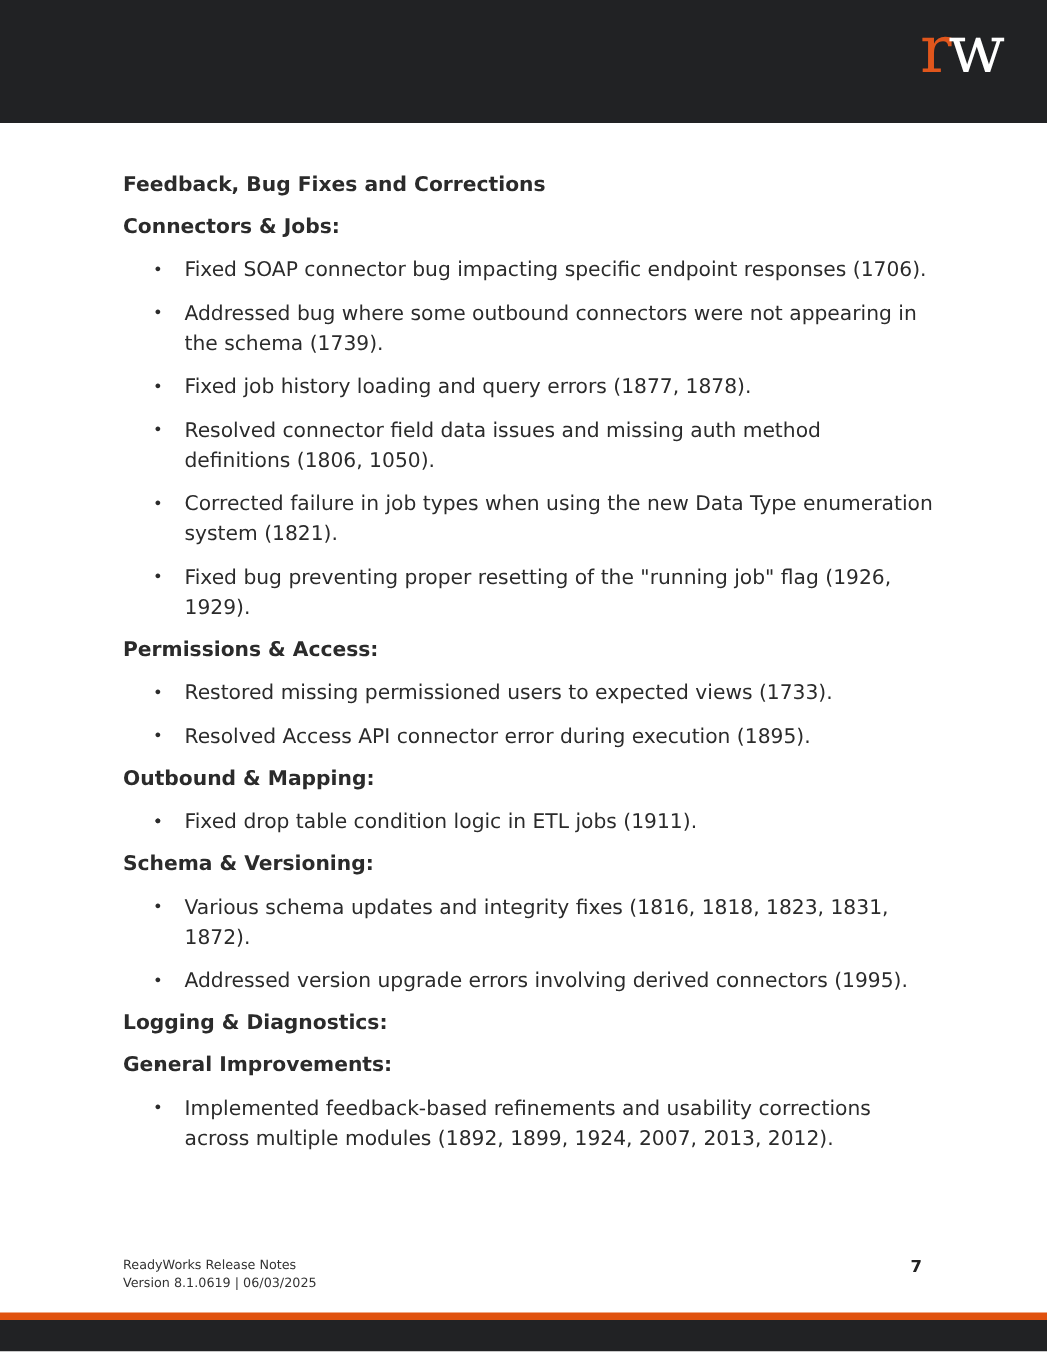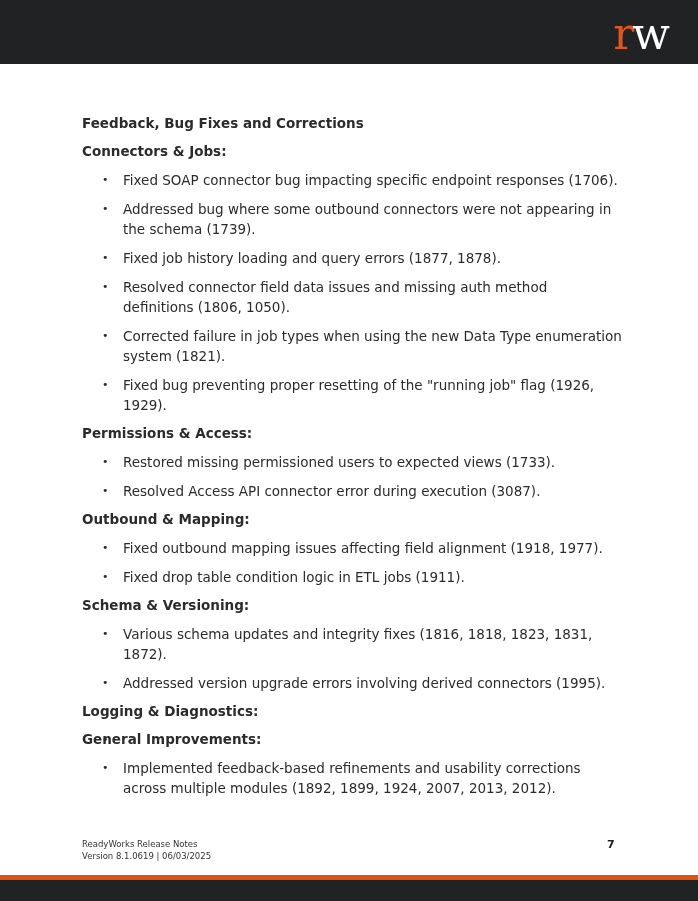--- a/index.html
+++ b/index.html
@@ -1,18 +1,18 @@
 <!DOCTYPE html>
 <html><head>
 <meta charset="utf-8">
 <style>
   html, body { margin:0; padding:0; }
   body { width:698px; height:901px; position:relative; background:#ffffff; overflow:hidden;
          font-family:"DejaVu Sans","Liberation Sans",sans-serif; color:#2b2b2b; }
-  .header { position:absolute; left:0; top:0; width:698px; height:64px; background:#212224; }
+  .header { position:absolute; left:0; top:0; width:698px; height:82px; background:#212224; }
   .logo { position:absolute; right:30px; top:12px; font-family:"DejaVu Serif","Liberation Serif",serif;
           font-size:44px; line-height:44px; letter-spacing:-2px; }
   .logo .r { color:#e0561c; }
   .logo .w { color:#ffffff; }
   .content { position:absolute; left:82px; top:114px; width:540px; }
   .h1 { font-weight:bold; font-size:13.5px; line-height:18px; margin:0 0 10px 0; }
   .h2 { font-weight:bold; font-size:13.5px; line-height:18px; margin:0 0 10px 0; }
   ul { list-style:none; margin:0; padding:0; }
   li { position:relative; padding-left:41px; font-size:13.5px; line-height:20px; margin:0 0 9px 0; }
   li .bullet { position:absolute; left:20px; top:0; font-size:11px; }
@@ -38,25 +38,25 @@
         <li><span class="bullet">•</span><span>Fixed SOAP connector bug impacting specific endpoint responses (1706).</span></li>
         <li><span class="bullet">•</span><span>Addressed bug where some outbound connectors were not appearing in the schema (1739).</span></li>
         <li><span class="bullet">•</span><span>Fixed job history loading and query errors (1877, 1878).</span></li>
         <li><span class="bullet">•</span><span>Resolved connector field data issues and missing auth method definitions (1806, 1050).</span></li>
         <li><span class="bullet">•</span><span>Corrected failure in job types when using the new Data Type enumeration system (1821).</span></li>
         <li><span class="bullet">•</span><span>Fixed bug preventing proper resetting of the "running job" flag (1926, 1929).</span></li>
       </ul>
       <div class="h2">Permissions &amp; Access:</div>
       <ul>
         <li><span class="bullet">•</span><span>Restored missing permissioned users to expected views (1733).</span></li>
-        <li><span class="bullet">•</span><span>Resolved Access API connector error during execution (3087).</span></li>
+        <li><span class="bullet">•</span><span>Resolved Access API connector error during execution (1895).</span></li>
       </ul>
       <div class="h2">Outbound &amp; Mapping:</div>
       <ul>
-        <li><span class="bullet">•</span><span>Fixed outbound mapping issues affecting field alignment (1918, 1977).</span></li>
+        <li><span class="bullet">•</span></li>
         <li><span class="bullet">•</span><span>Fixed drop table condition logic in ETL jobs (1911).</span></li>
       </ul>
       <div class="h2">Schema &amp; Versioning:</div>
       <ul>
         <li><span class="bullet">•</span><span>Various schema updates and integrity fixes (1816, 1818, 1823, 1831, 1872).</span></li>
         <li><span class="bullet">•</span><span>Addressed version upgrade errors involving derived connectors (1995).</span></li>
       </ul>
       <div class="h2">Logging &amp; Diagnostics:</div>
       <ul>
         <li><span class="bullet">•</span></li>

